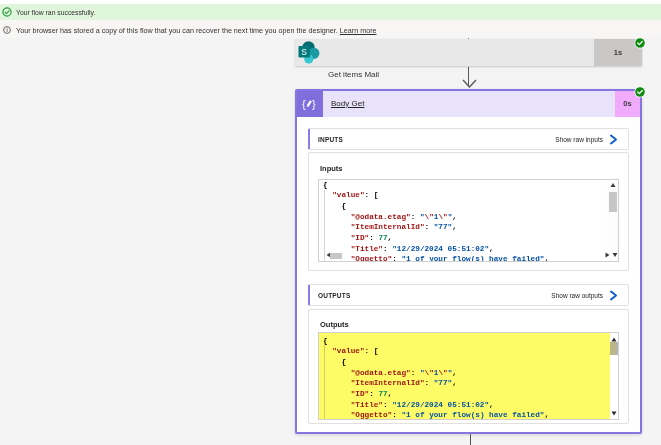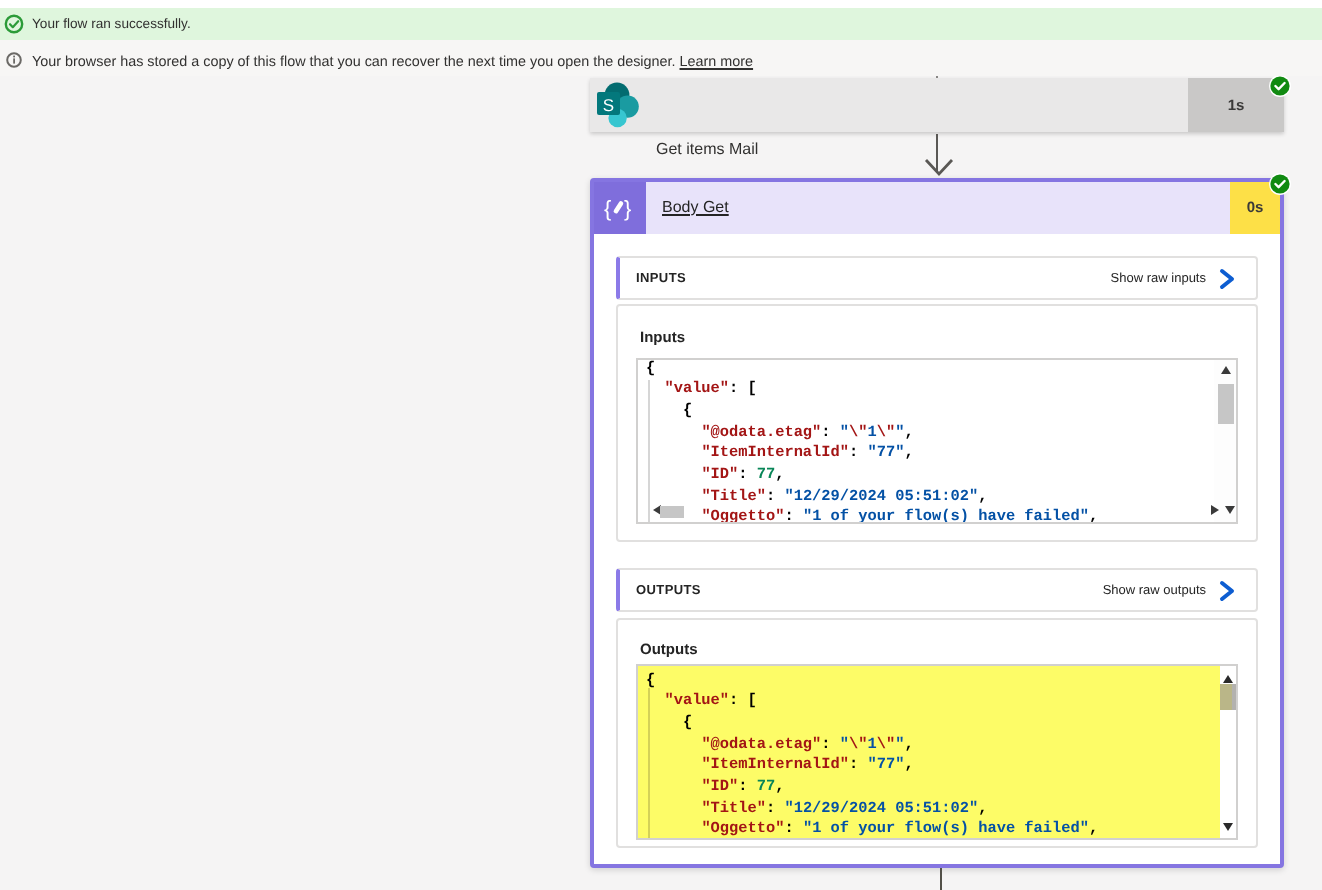--- a/index.html
+++ b/index.html
@@ -59,21 +59,21 @@
 
   <div class="abs" style="left:0;top:0;width:343px;height:26px;background:#e8e3fa;">
     <div class="abs" style="left:0;top:0;width:26px;height:26px;background:#7f6edc;">
       <svg class="abs" style="left:4px;top:5px;" width="18" height="16" viewBox="0 0 18 16">
         <text x="1" y="12" font-size="11" fill="#fff" font-family="Liberation Sans">{</text>
         <text x="11" y="12" font-size="11" fill="#fff" font-family="Liberation Sans">}</text>
         <rect x="7.1" y="4.2" width="2.3" height="6.9" rx="1.15" fill="#fff" transform="rotate(33 8.25 7.6)"></rect>
       </svg>
     </div>
     <div class="abs" style="left:34px;top:7.5px;font-size:8px;color:#242424;text-decoration:underline;">Body Get</div>
-    <div class="abs" style="right:0;top:0;width:25px;height:26px;background:#fde047;text-align:center;line-height:26px;font-size:7.5px;font-weight:bold;color:#3b3a39;">0s</div>
+    <div class="abs" style="right:0;top:0;width:25px;height:26px;background:#f0abfc;text-align:center;line-height:26px;font-size:7.5px;font-weight:bold;color:#3b3a39;">0s</div>
   </div>
 
   <div class="abs" style="left:11px;top:37px;width:321px;height:22px;background:#fff;border:1px solid #e1e0df;border-left:2px solid #8b7ae8;border-radius:2px;">
     <div class="abs" style="left:8px;top:7px;font-size:6.5px;font-weight:bold;color:#242424;letter-spacing:0.2px;">INPUTS</div>
     <div class="abs" style="right:25px;top:7px;font-size:6.5px;color:#242424;">Show raw inputs</div>
     <svg class="abs" style="right:10px;top:5px;" width="9" height="11" viewBox="0 0 9 11">
       <path d="M2 1.5 L7 5.5 L2 9.5" fill="none" stroke="#0d5dd1" stroke-width="2" stroke-linecap="round" stroke-linejoin="round"></path>
     </svg>
   </div>
 

